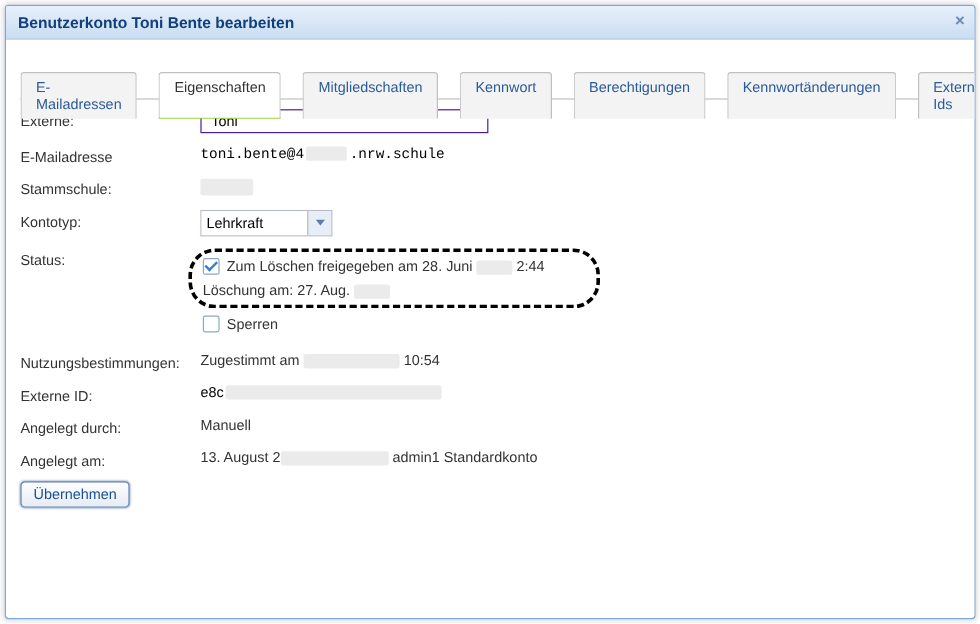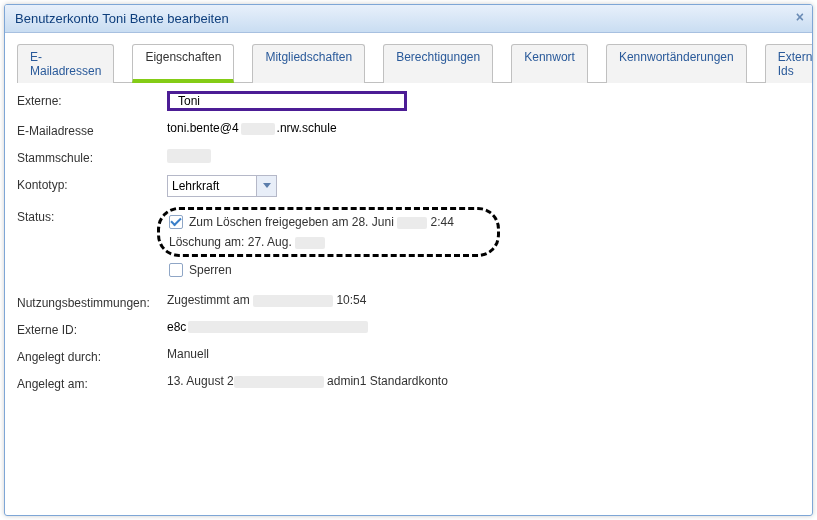--- a/index.html
+++ b/index.html
@@ -19,21 +19,21 @@
     overflow: hidden;
   }
   .dialog-header {
     background: linear-gradient(to bottom, #e8f0fb 0%, #c9ddf2 100%);
     border-bottom: 1px solid #a7c0e0;
     padding: 6px 10px;
     position: relative;
   }
   .dialog-title {
     color: #0f3f7d;
-    font-weight: normal;
+    font-weight: bold;
     font-size: 13px;
   }
   .close-btn {
     position: absolute;
     right: 8px;
     top: 4px;
     color: #6a8bb5;
     font-size: 14px;
     font-weight: bold;
     cursor: pointer;
@@ -53,45 +53,45 @@
     padding: 5px 12px;
     border: 1px solid #c0c0c0;
     border-bottom: none;
     margin-right: 18px;
     background: #f3f3f3;
     color: #2a5a9a;
     font-size: 12px;
     cursor: pointer;
     border-radius: 3px 3px 0 0;
     position: relative;
-    top: 1px;
+    top: 17px;
   }
   .tab.active {
     background: #ffffff;
     color: #333;
-    border-bottom: 4px solid #84cc16;
+    border-bottom: 1px solid #84cc16;
     font-weight: normal;
   }
   .form-row {
     display: flex;
     align-items: flex-start;
     margin-bottom: 10px;
   }
   .form-label {
     width: 150px;
     padding-top: 3px;
     color: #333;
   }
   .form-field {
     flex: 1;
   }
   input[type="text"].text-input {
     width: 240px;
     height: 20px;
-    border: 3px solid #4c1d95;
+    border: 1px solid #4c1d95;
     padding: 2px 8px;
     font-size: 12px;
     background: #fff;
   }
   .combo {
     display: inline-flex;
     border: 1px solid #b5b8c8;
     height: 22px;
     width: 110px;
   }
@@ -175,38 +175,38 @@
   <div class="dialog-header">
     <span class="dialog-title">Benutzerkonto Toni Bente bearbeiten</span>
     <span class="close-btn">×</span>
   </div>
   <div class="dialog-body">
 
     <div class="tabs">
       <div class="tab">E-Mailadressen</div>
       <div class="tab active">Eigenschaften</div>
       <div class="tab">Mitgliedschaften</div>
+      <div class="tab">Kennwort</div>
       <div class="tab">Berechtigungen</div>
-      <div class="tab">Kennwort</div>
       <div class="tab">Kennwortänderungen</div>
       <div class="tab">Externe Ids</div>
     </div>
 
     <div class="form-row">
       <div class="form-label">Externe:</div>
       <div class="form-field">
         <input type="text" class="text-input" value="Toni" style="">
       </div>
     </div>
 
 
     <div class="form-row">
       <div class="form-label">E-Mailadresse</div>
       <div class="form-field">
-        <div class="text-input readonly" style="display:inline-flex;align-items:flex-end;gap:2px;">
+        <div class="text-input readonly" style="display:inline-flex;align-items:flex-start;gap:2px;font-family:Liberation Mono, monospace;">
           <span>toni.bente@4</span>
             <span class="redacted" style="width:34px;"></span>
             <span>.nrw.schule</span>
         </div>
       </div>
     </div>
 
     <div class="form-row">
       <div class="form-label">Stammschule:</div>
       <div class="form-field">
@@ -278,15 +278,18 @@
 
     <div class="form-row">
       <div class="form-label">Angelegt am:</div>
       <div class="form-field value-text">
         <span>13. August 2</span><span class="redacted" style="width:90px;"></span>
         <span>admin1 Standardkonto</span>
       </div>
     </div>
 
 
+    <div style="margin-top:6px;">
+      <span class="submit-btn">Übernehmen</span>
+    </div>
 
   </div>
 </div>
 
 </body></html>

